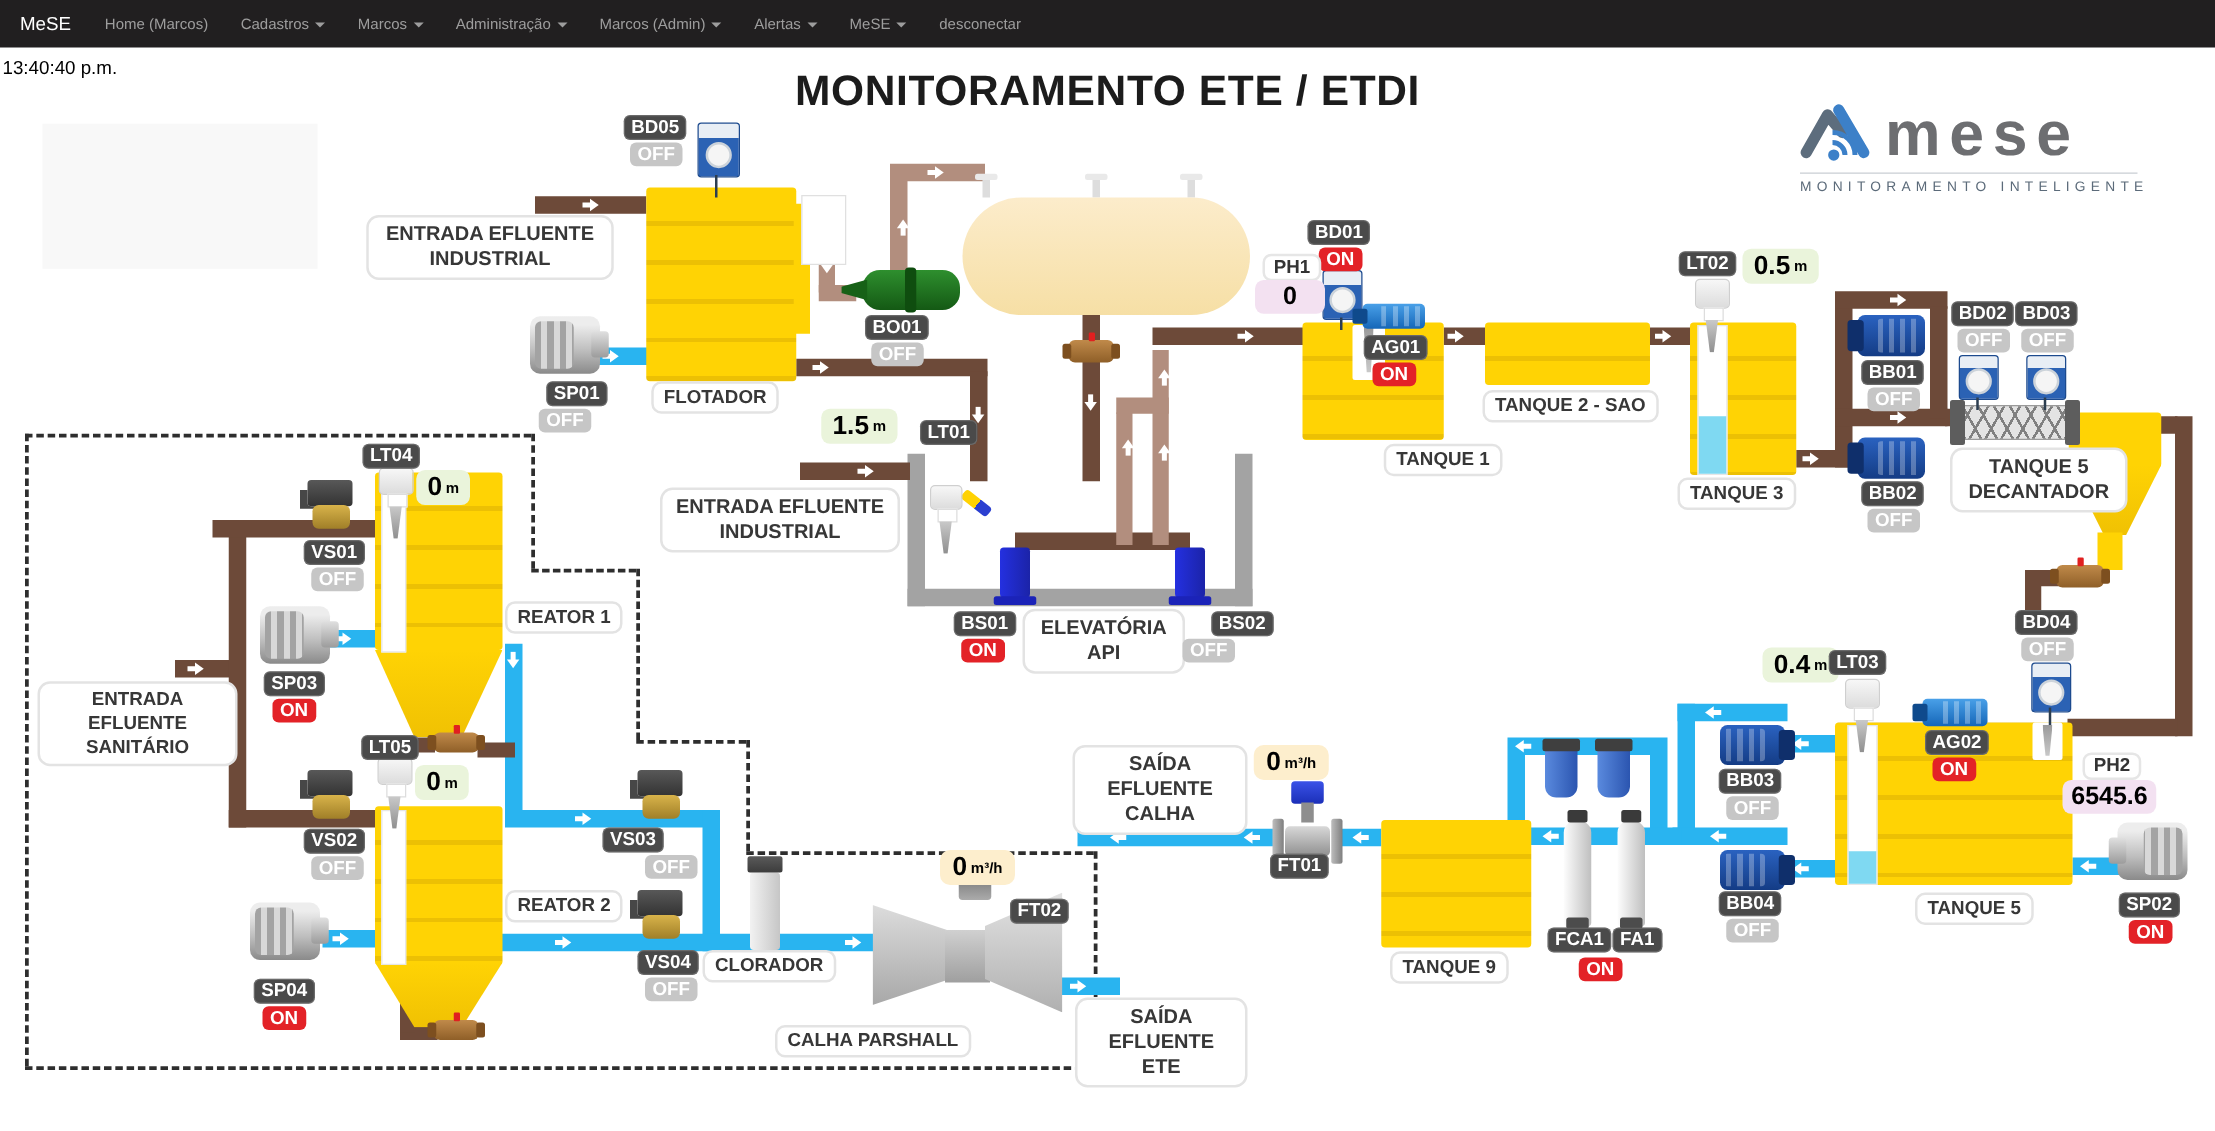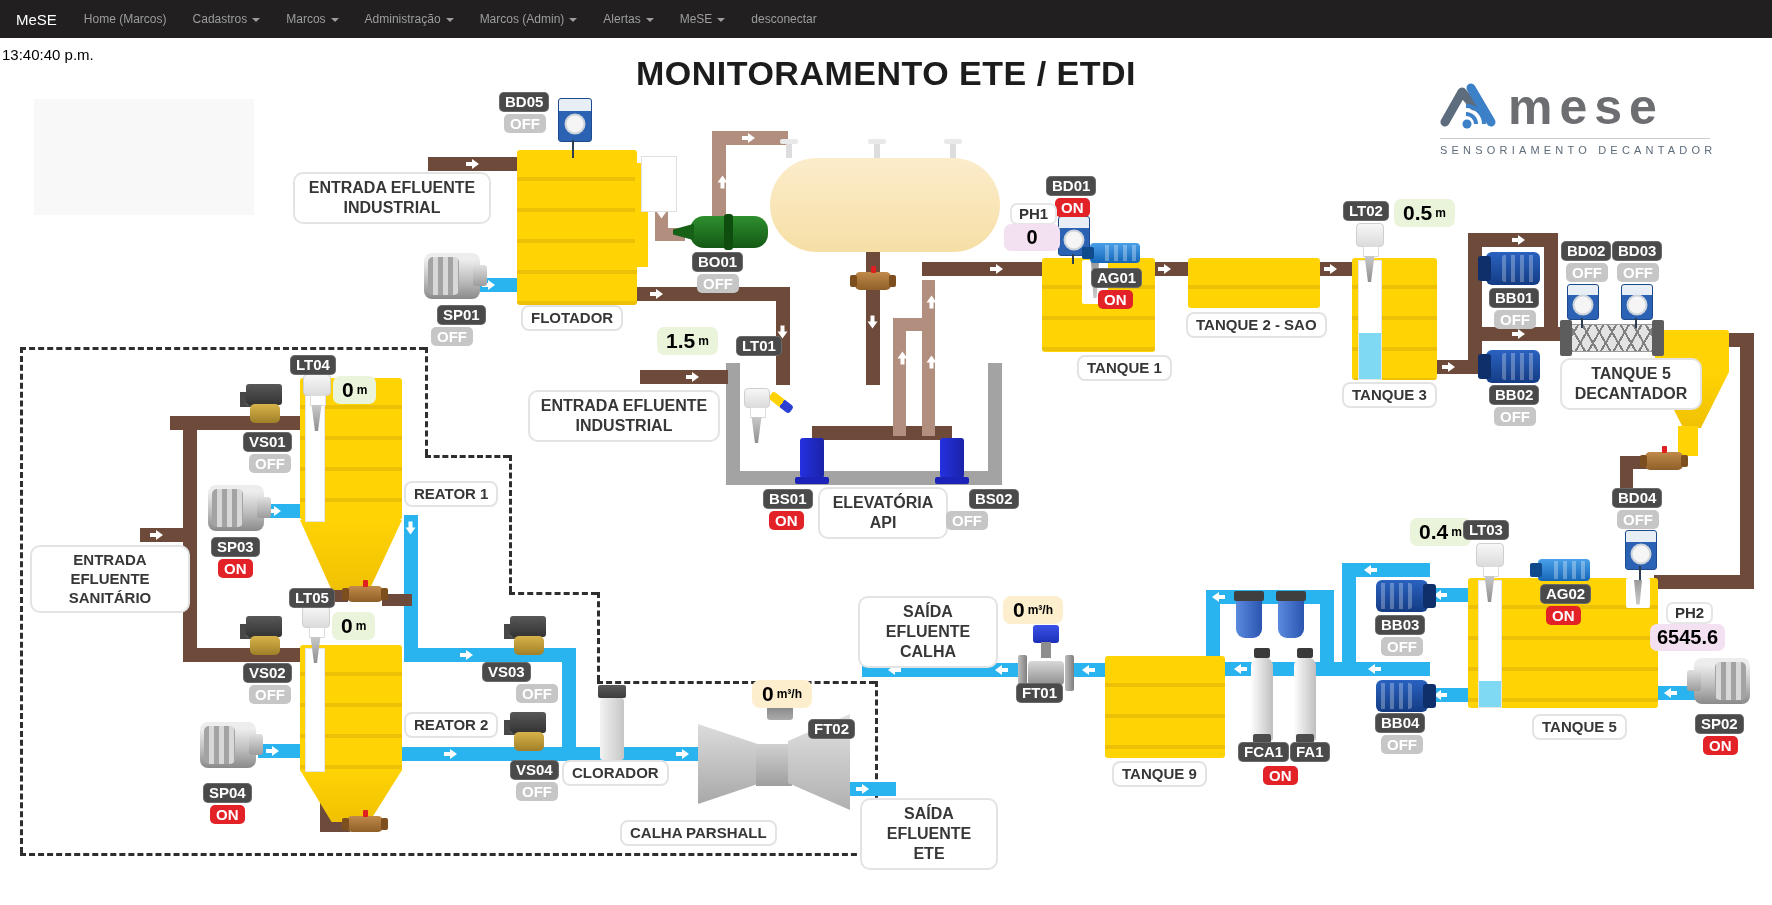--- a/index.html
+++ b/index.html
@@ -125,21 +125,21 @@
   <div class="row">
     <svg width="60" height="54" viewBox="0 0 60 54">
       <path d="M5 42 L22 12 L34 26" stroke="#5d6d7d" stroke-width="9" fill="none" stroke-linejoin="round" stroke-linecap="round"></path>
       <path d="M31 8 L51 42" stroke="#3c80c8" stroke-width="9" fill="none" stroke-linecap="round"></path>
       <circle cx="27" cy="44" r="4.5" fill="#3c80c8"></circle>
       <path d="M36 44 A10 10 0 0 0 26 34" stroke="#3c80c8" stroke-width="4" fill="none"></path>
       <path d="M44 44 A18 18 0 0 0 26 26" stroke="#3c80c8" stroke-width="4" fill="none"></path>
     </svg>
     <span class="word">mese</span>
   </div>
-  <div class="tagline">SENSORIAMENTO DECANTADOR</div>
+  <div class="tagline">MONITORAMENTO INTELIGENTE</div>
 </div>
 <div class="ghost" style="left:34px;top:99px;width:220px;height:116px"></div>
 
 <div class="dh" style="left:20px;top:347px;width:405px"></div>
 <div class="dv" style="left:425px;top:347px;height:108px"></div>
 <div class="dh" style="left:425px;top:455px;width:84px"></div>
 <div class="dv" style="left:509px;top:455px;height:137px"></div>
 <div class="dh" style="left:509px;top:592px;width:88px"></div>
 <div class="dv" style="left:597px;top:592px;height:89px"></div>
 <div class="dh" style="left:597px;top:681px;width:278px"></div>
@@ -433,21 +433,21 @@
 </div>
 <div class="wbox" style="left:860px;top:798px;width:118px">
   <span>SAÍDA</span>
   <span>EFLUENTE ETE</span>
 </div>
 <div class="wbox" style="left:1560px;top:358px;width:122px">
   <span>TANQUE 5</span>
   <span>DECANTADOR</span>
 </div>
 <span class="wlab" style="left:521px;top:305px">FLOTADOR</span>
-<span class="wlab" style="left:1077px;top:355px">TANQUE 1</span>
+<span class="wlab" style="left:1107px;top:355px">TANQUE 1</span>
 <span class="wlab" style="left:1186px;top:312px">TANQUE 2 - SAO</span>
 <span class="wlab" style="left:1342px;top:382px">TANQUE 3</span>
 <span class="wlab" style="left:1532px;top:714px">TANQUE 5</span>
 <span class="wlab" style="left:1112px;top:761px">TANQUE 9</span>
 <span class="wlab" style="left:404px;top:481px">REATOR 1</span>
 <span class="wlab" style="left:404px;top:712px">REATOR 2</span>
 <span class="wlab" style="left:562px;top:760px">CLORADOR</span>
 <span class="wlab" style="left:620px;top:820px">CALHA PARSHALL</span>
 
 </body></html>

